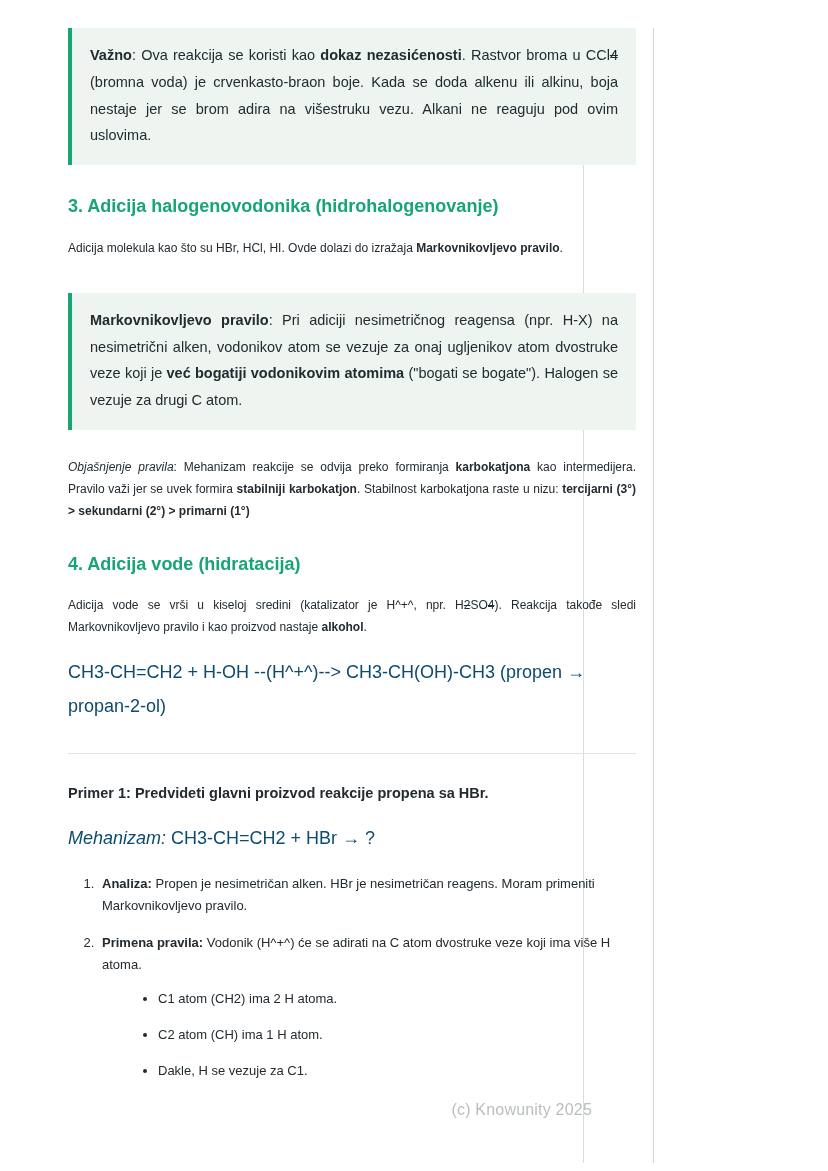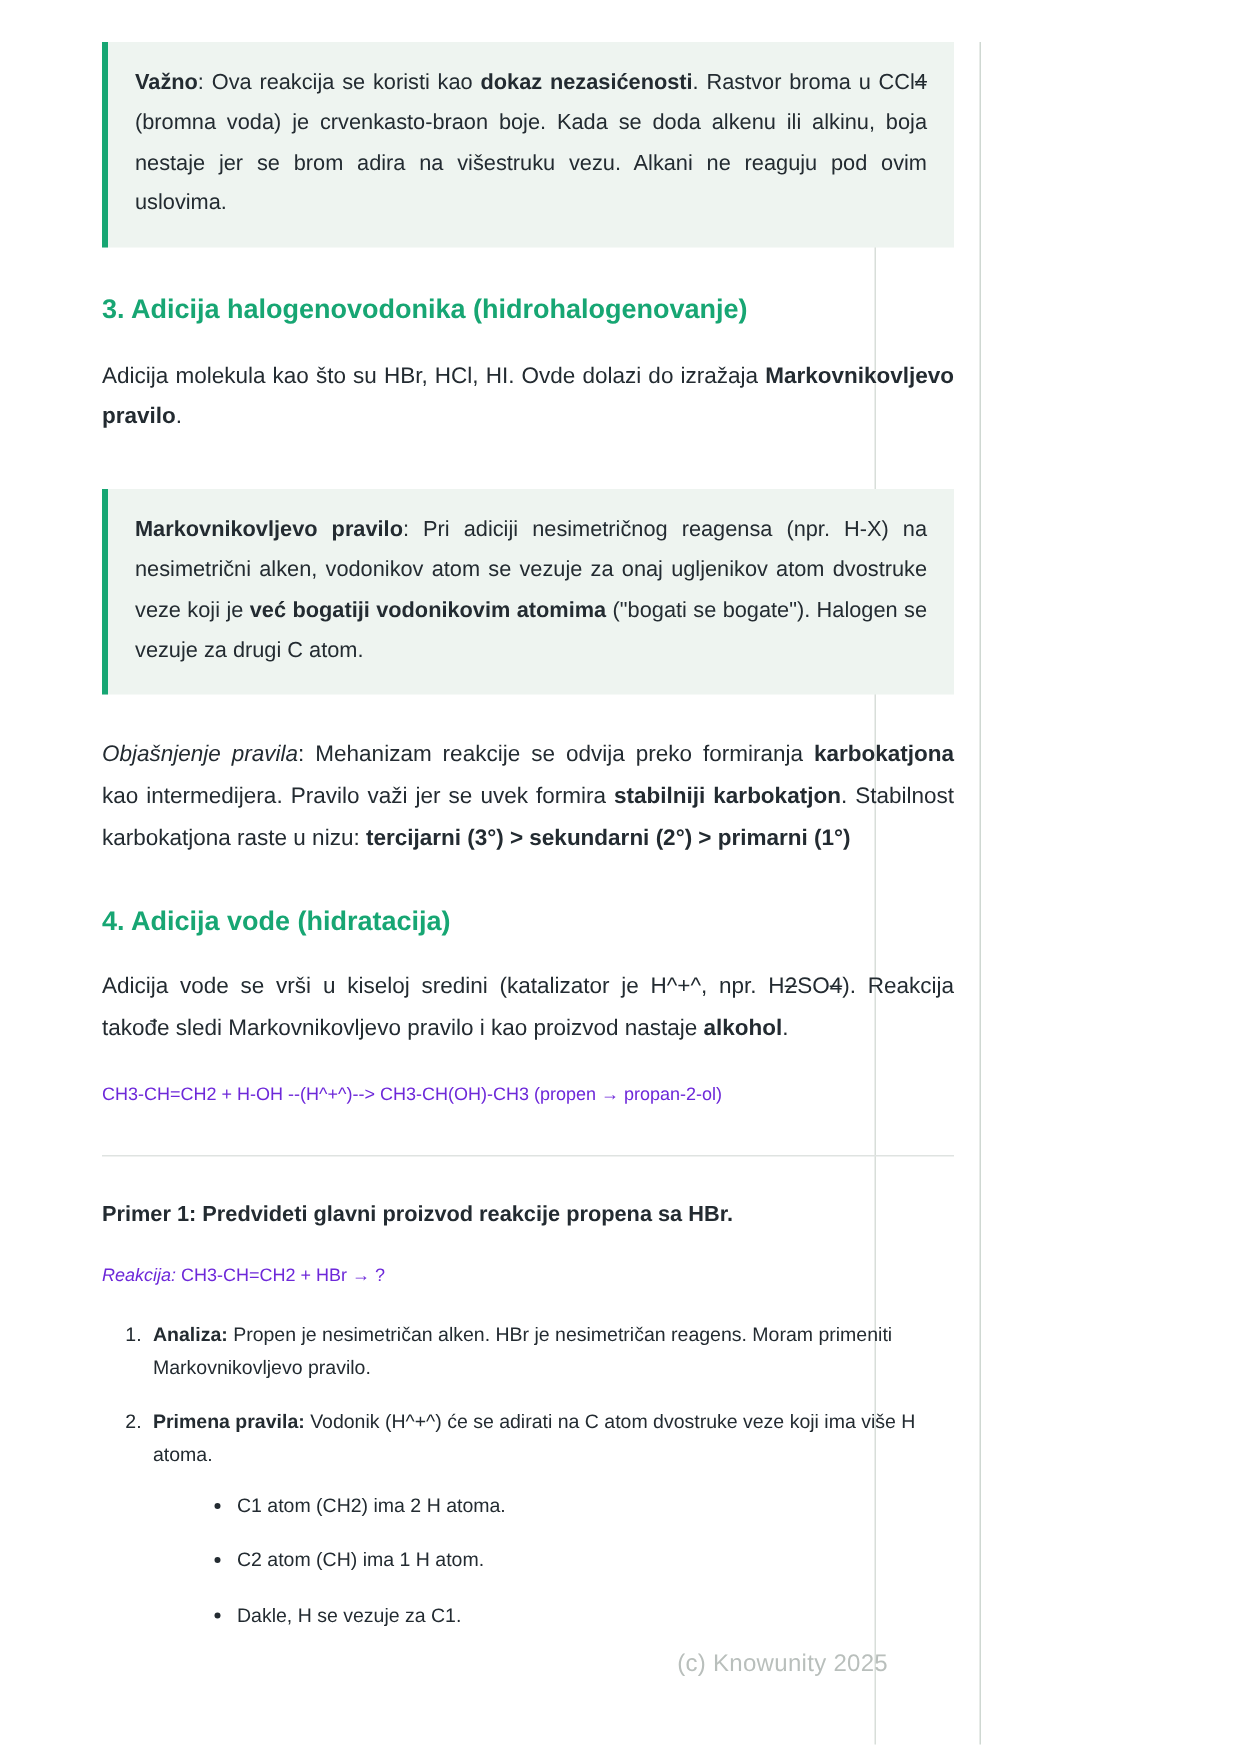--- a/index.html
+++ b/index.html
@@ -69,31 +69,31 @@
     line-height: 1.3;
   }
   h2.major-heading {
     color: #17a673;
     font-size: 23px;
     font-weight: bold;
     margin: 30px 0 20px 0;
     line-height: 1.3;
   }
   p.body {
-    font-size: 15px;
+    font-size: 12px;
     line-height: 1.85;
     margin: 0 0 18px 0;
     text-align: justify;
     color: #232b31;
   }
   p.formula {
-    font-size: 12px;
+    font-size: 18px;
     line-height: 1.85;
     margin: 16px 0 18px 0;
-    color: #6d28d9;
+    color: #0c4a6e;
   }
   .strike { text-decoration: line-through; }
 
   hr.divider {
     border: none;
     border-top: 1px solid #dfe3e1;
     margin: 30px 0 26px 0;
   }
 
   p.example-title {
@@ -162,21 +162,21 @@
 
     <p class="body"><span>Adicija vode se vrši u kiseloj sredini (katalizator je H^+^, npr. H</span><span class="strike">2</span><span>SO</span><span class="strike">4</span><span>). Reakcija takođe sledi Markovnikovljevo pravilo i kao proizvod nastaje </span><strong>alkohol</strong><span>.</span></p>
 
     <p class="formula">CH3-CH=CH2 + H-OH --(H^+^)--&gt; CH3-CH(OH)-CH3 (propen → propan-2-ol)</p>
 
     <hr class="divider">
 
 
     <p class="example-title">Primer 1: Predvideti glavni proizvod reakcije propena sa HBr.</p>
 
-    <p class="formula"><em>Reakcija:</em><span> CH3-CH=CH2 + HBr → ?</span></p>
+    <p class="formula"><em>Mehanizam:</em><span> CH3-CH=CH2 + HBr → ?</span></p>
 
     <ol class="steps">
       <li>
         <strong>Analiza:</strong><span> Propen je nesimetričan alken. HBr je nesimetričan reagens. Moram primeniti Markovnikovljevo pravilo.</span>
       </li>
       <li>
         <strong>Primena pravila:</strong><span> Vodonik (H^+^) će se adirati na C atom dvostruke veze koji ima više H atoma.</span>
         <ul class="sub">
           <li>C1 atom (CH2) ima 2 H atoma.</li>
           <li>C2 atom (CH) ima 1 H atom.</li>

